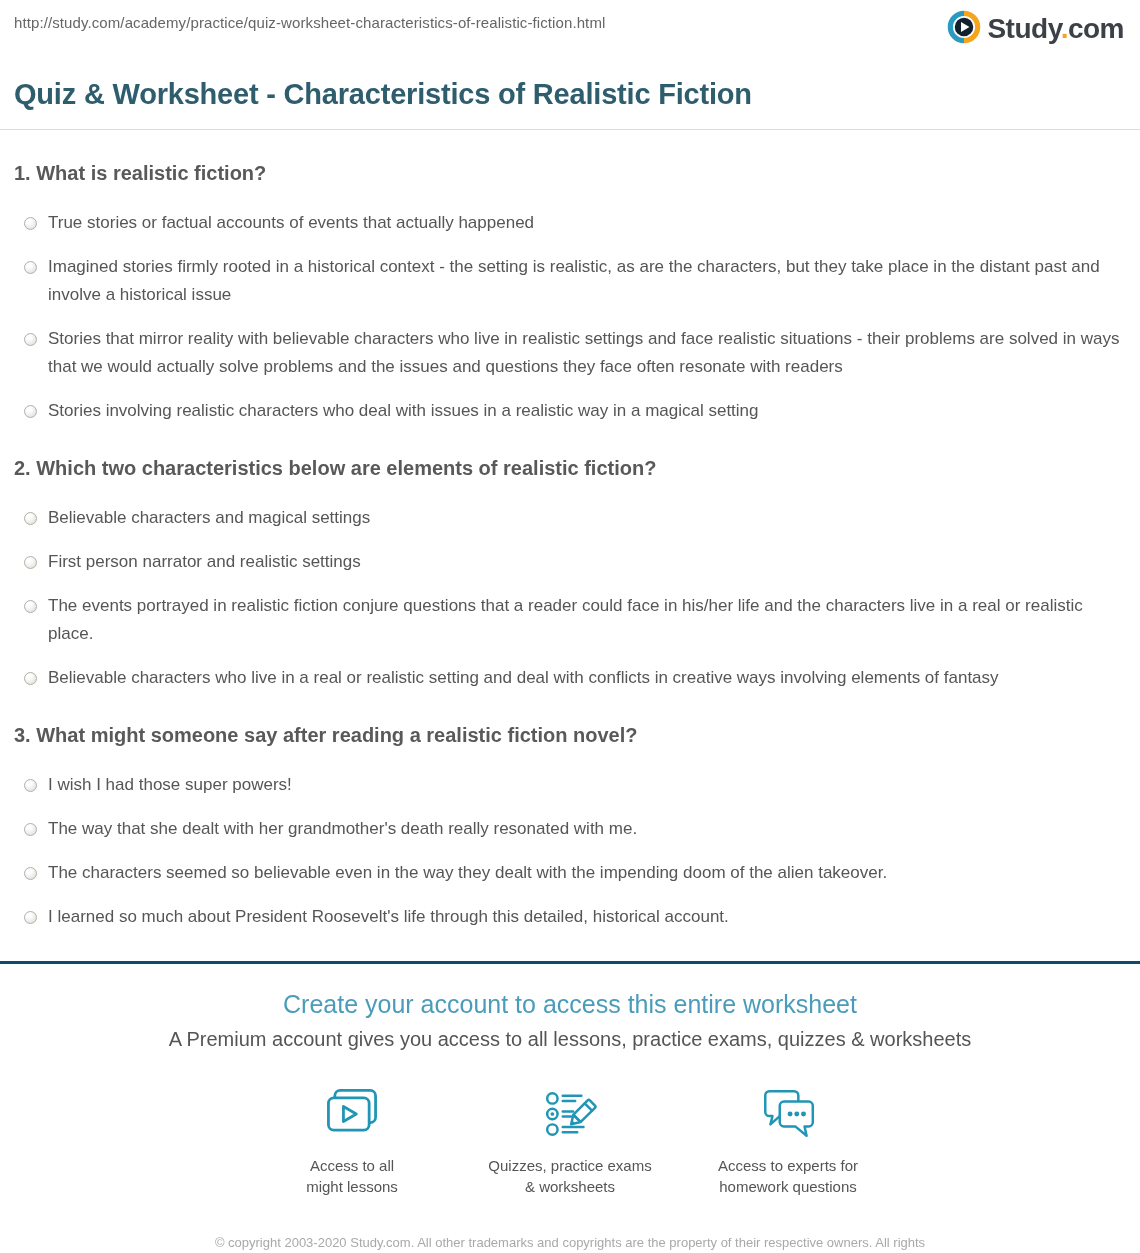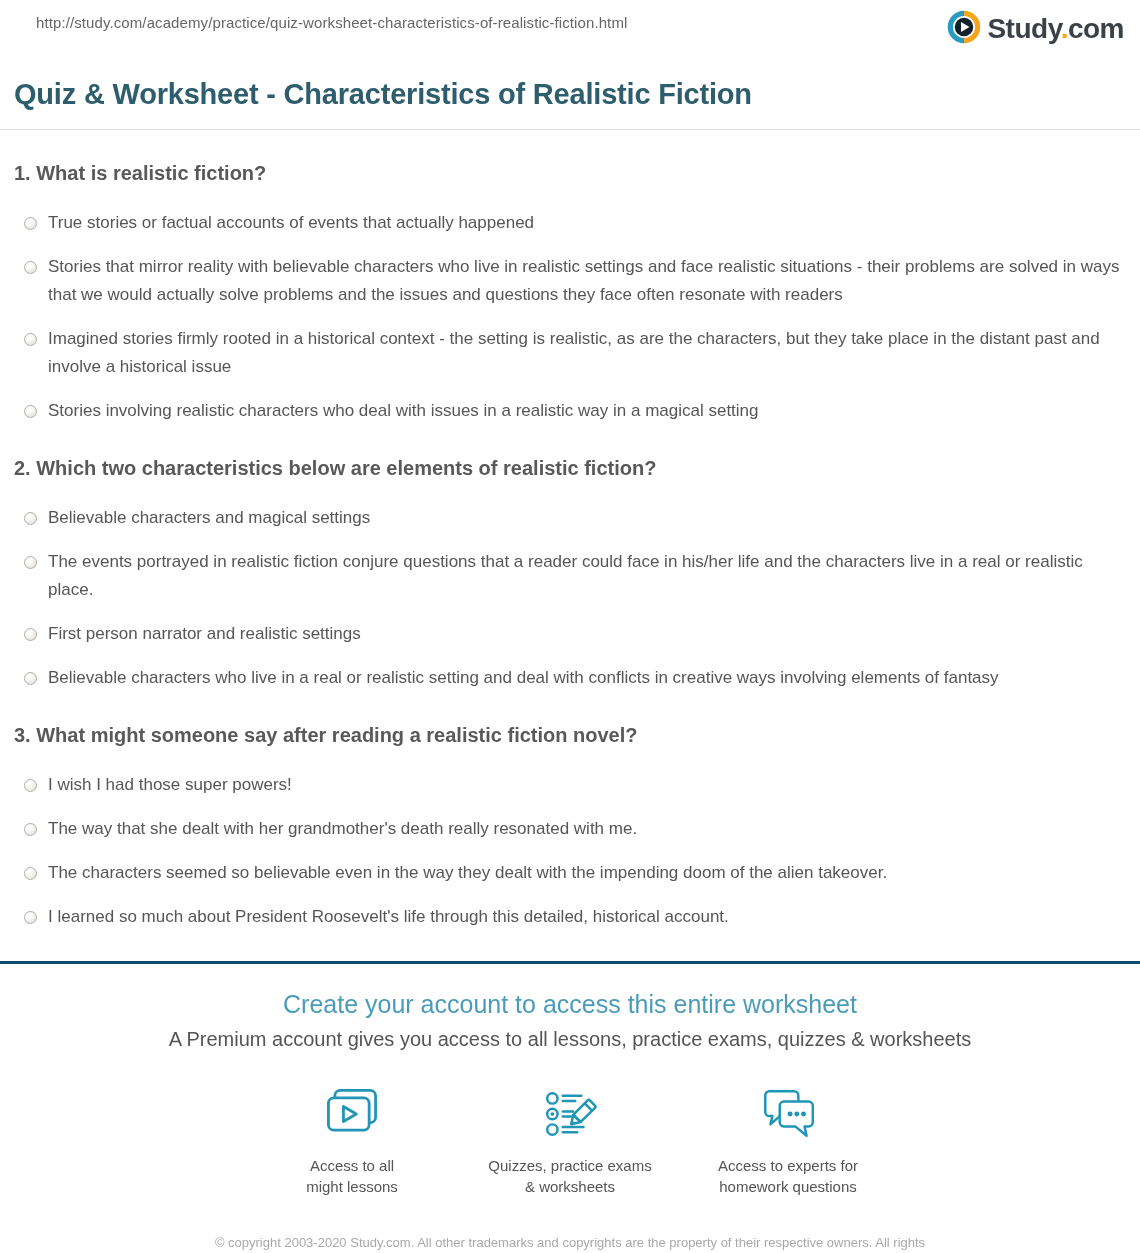--- a/index.html
+++ b/index.html
@@ -12,21 +12,20 @@
     color: #555555;
   }
 
   
   .header {
     display: flex;
     justify-content: space-between;
     align-items: flex-start;
     padding: 10px 16px 0 14px;
     height: 52px;
-    margin-left: 22px;
   }
   .url-text {
     font-size: 15px;
     color: #666666;
     padding-top: 4px;
     letter-spacing: 0.1px;
   }
   .logo {
     display: flex;
     align-items: center;
@@ -164,45 +163,45 @@
 <div class="quiz">
 
   <div class="question">
     <div class="q-title">1. What is realistic fiction?</div>
     <div class="option">
       <span class="radio"></span>
       <span class="option-text">True stories or factual accounts of events that actually happened</span>
     </div>
     <div class="option">
       <span class="radio"></span>
+      <span class="option-text">Imagined stories firmly rooted in a historical context - the setting is realistic, as are the characters, but they take place in the distant past and involve a historical issue</span>
+    </div>
+    <div class="option">
+      <span class="radio"></span>
       <span class="option-text">Stories that mirror reality with believable characters who live in realistic settings and face realistic situations - their problems are solved in ways that we would actually solve problems and the issues and questions they face often resonate with readers</span>
-    </div>
-    <div class="option">
-      <span class="radio"></span>
-      <span class="option-text">Imagined stories firmly rooted in a historical context - the setting is realistic, as are the characters, but they take place in the distant past and involve a historical issue</span>
     </div>
     <div class="option">
       <span class="radio"></span>
       <span class="option-text">Stories involving realistic characters who deal with issues in a realistic way in a magical setting</span>
     </div>
   </div>
 
   <div class="question">
     <div class="q-title">2. Which two characteristics below are elements of realistic fiction?</div>
     <div class="option">
       <span class="radio"></span>
       <span class="option-text">Believable characters and magical settings</span>
     </div>
     <div class="option">
       <span class="radio"></span>
+      <span class="option-text">First person narrator and realistic settings</span>
+    </div>
+    <div class="option">
+      <span class="radio"></span>
       <span class="option-text">The events portrayed in realistic fiction conjure questions that a reader could face in his/her life and the characters live in a real or realistic place.</span>
-    </div>
-    <div class="option">
-      <span class="radio"></span>
-      <span class="option-text">First person narrator and realistic settings</span>
     </div>
     <div class="option">
       <span class="radio"></span>
       <span class="option-text">Believable characters who live in a real or realistic setting and deal with conflicts in creative ways involving elements of fantasy</span>
     </div>
   </div>
 
   <div class="question">
     <div class="q-title">3. What might someone say after reading a realistic fiction novel?</div>
     <div class="option">

